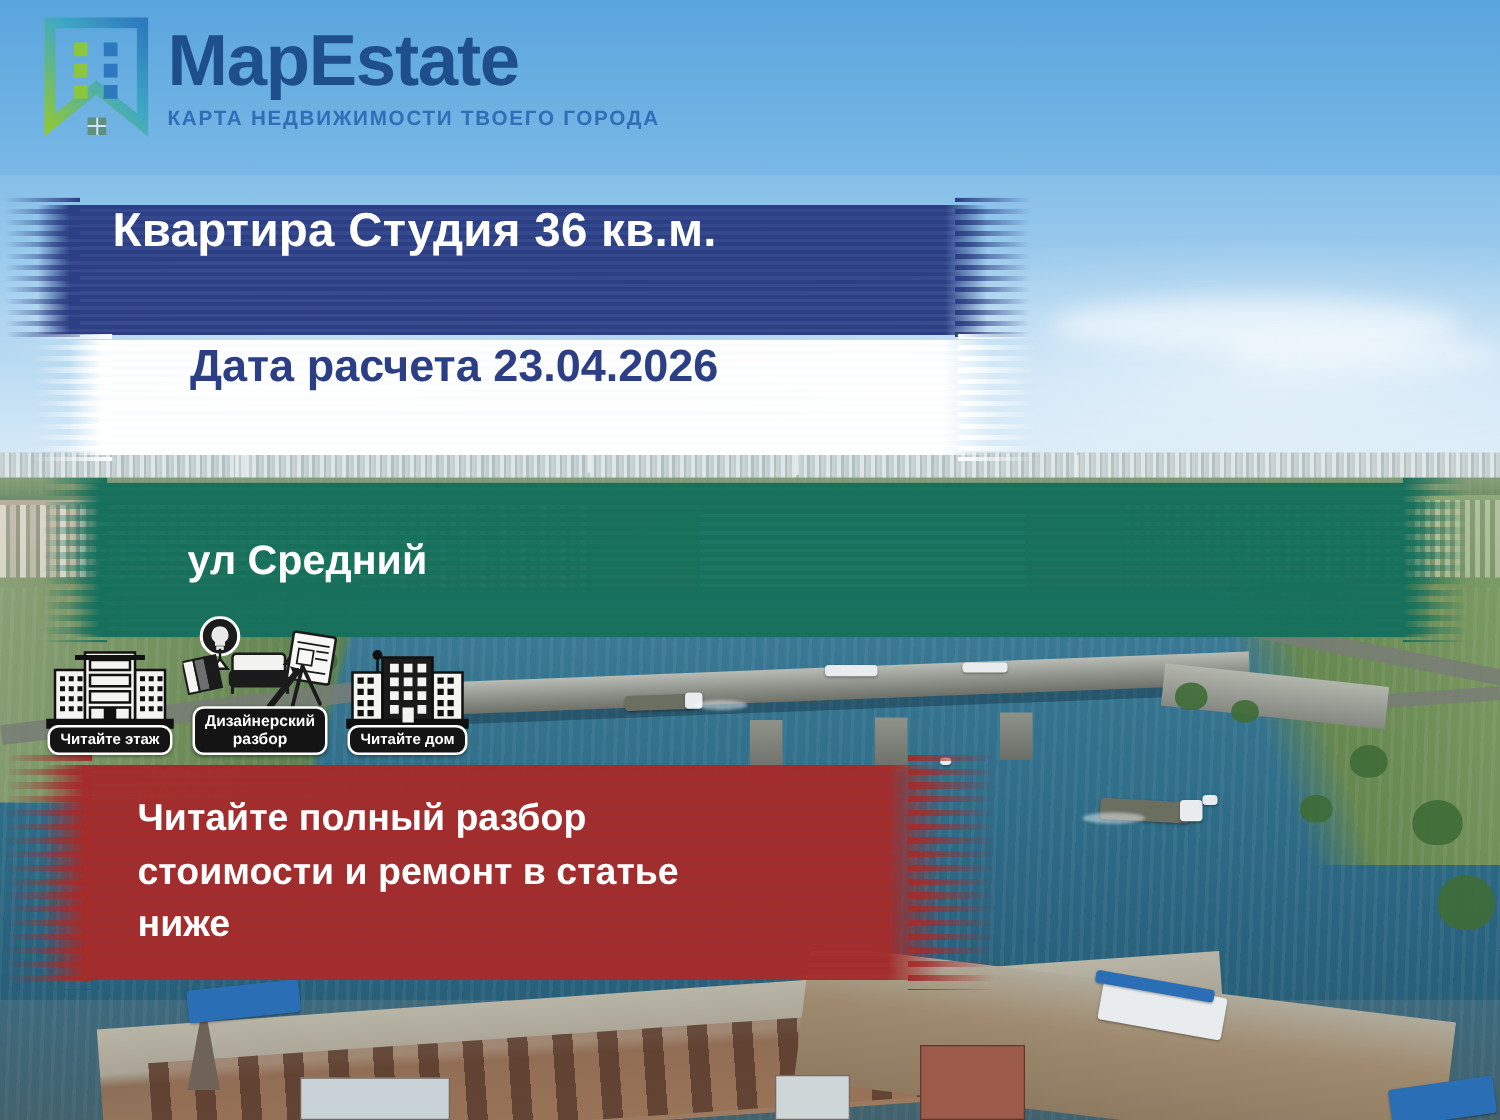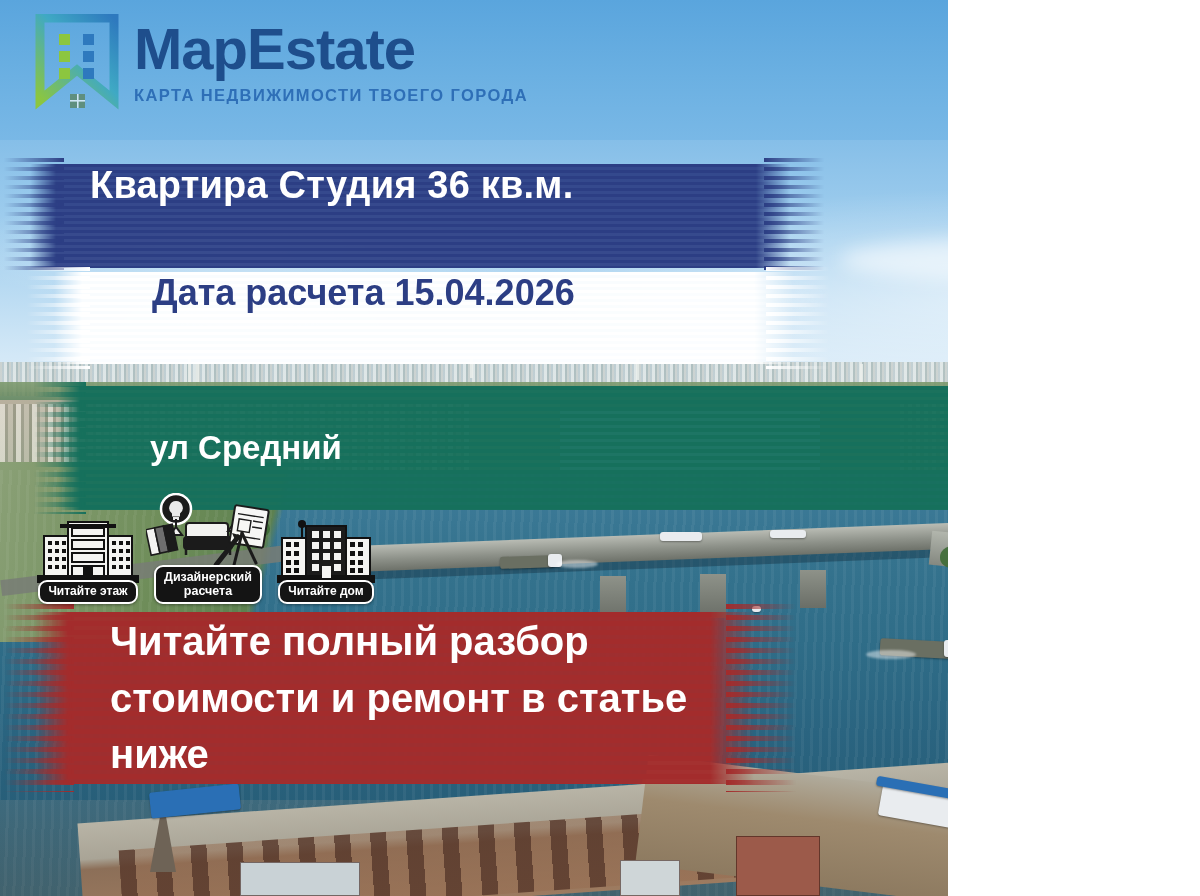--- a/index.html
+++ b/index.html
@@ -5,21 +5,21 @@
   * { box-sizing: border-box; margin: 0; padding: 0; }
   html, body {
     width: 1200px; height: 896px;
     overflow: hidden;
     font-family: "Liberation Sans", sans-serif;
     background: #fff;
   }
 
   #poster {
     position: relative;
-    width: 948px; height: 896px;
+    width: 1200px; height: 896px;
     overflow: hidden;
     background: #9fd0ef;
   }
 
   
   .photo { position: absolute; inset: 0; overflow: hidden; }
 
   
   .sky {
     position: absolute; left: 0; top: 0; width: 1200px; height: 392px;
@@ -319,21 +319,21 @@
     background: repeating-linear-gradient(to bottom,
       #a32c2c 0 5px, rgba(163,44,44,0) 5px 11px);
   }
   #banner-cta .edgeL { left: -30px;
     -webkit-mask-image: linear-gradient(to right, rgba(0,0,0,0), #000);
     mask-image: linear-gradient(to right, rgba(0,0,0,0), #000); }
   #banner-cta .edgeR { right: -42px;
     -webkit-mask-image: linear-gradient(to left, rgba(0,0,0,0), #000);
     mask-image: linear-gradient(to left, rgba(0,0,0,0), #000); }
   #banner-cta .banner-txt {
-    color: #fff; font-size: 40px; font-weight: 700; padding-left: 76px;
+    color: #fff; font-size: 30px; font-weight: 700; padding-left: 76px;
     line-height: 1.42;
   }
 
   
   .badges {
     position: absolute; left: 36px; top: 508px; width: 340px; height: 96px;
     display: flex; align-items: flex-end; gap: 6px; z-index: 5;
   }
   .badge { position: relative; display: flex; flex-direction: column; align-items: center; }
   .badge-art { display: block; }
@@ -457,21 +457,21 @@
     <div class="brush"></div>
     <div class="edgeL"></div>
     <div class="edgeR"></div>
     <div class="banner-txt">Квартира Студия 36 кв.м.</div>
   </div>
 
   <div class="banner" id="banner-date">
     <div class="brush"></div>
     <div class="edgeL"></div>
     <div class="edgeR"></div>
-    <div class="banner-txt">Дата расчета 15.04.2026</div>
+    <div class="banner-txt">Дата расчета 23.04.2026</div>
   </div>
 
   <div class="banner" id="banner-addr">
     <div class="brush"></div>
     <div class="edgeL"></div>
     <div class="edgeR"></div>
     <div class="banner-txt">
       <div>ул Средний</div>
     </div>
   </div>
@@ -566,21 +566,21 @@
           <line x1="92" y1="44" x2="116" y2="44" stroke="#1b1b1b" stroke-width="1.4"></line>
         </g>
         <path d="M70 72 L92 44" stroke="#1b1b1b" stroke-width="5" stroke-linecap="round"></path>
         <path d="M86 40 l7 2 -3 7z" fill="#1b1b1b"></path>
         <g stroke="#1b1b1b" stroke-width="3" stroke-linecap="round" fill="none">
           <path d="M96 40 L88 72"></path>
             <path d="M96 40 L110 70"></path>
         </g>
       </svg>
       <div class="badge-pill">Дизайнерский
-расчета</div>
+разбор</div>
     </div>
 
     <div class="badge badge-3">
       <svg class="badge-art" width="100" height="72" viewBox="0 0 100 72">
         <g stroke="#111" stroke-width="2" fill="#f4f4f2">
           <rect x="6" y="24" width="24" height="40"></rect>
           <rect x="70" y="24" width="24" height="40"></rect>
           <rect x="30" y="12" width="40" height="52" fill="#1b1b1b"></rect>
           <rect x="2" y="62" width="96" height="6" fill="#111"></rect>
         </g>

